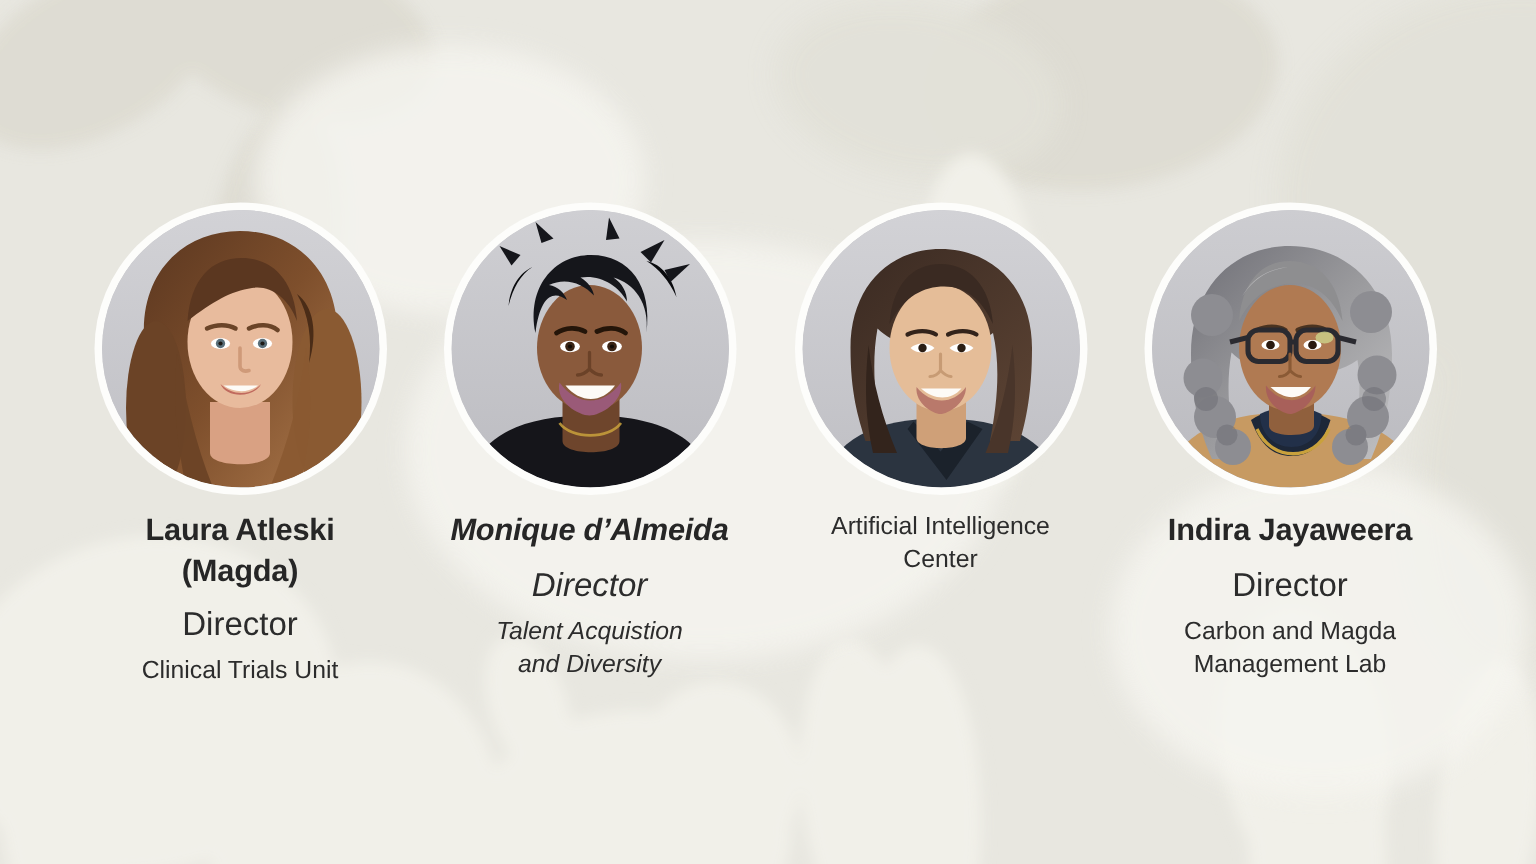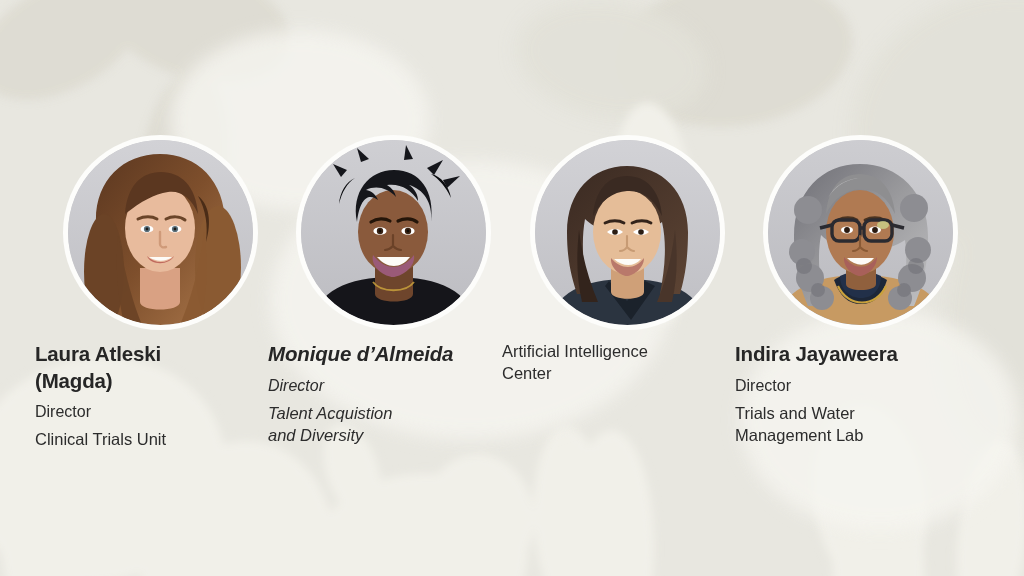--- a/index.html
+++ b/index.html
@@ -12,21 +12,21 @@
   #stage{position:absolute;inset:0;width:1024px;height:576px;}
 
   
   #bg{position:absolute;inset:0;overflow:hidden;}
   #bg svg{position:absolute;top:0;left:0;width:1024px;height:576px;display:block;}
 
   
   #people{
     position:absolute;left:0;top:0;width:1024px;height:576px;
   }
-  .person{position:absolute;top:140px;width:250px;}
+  .person{position:absolute;top:140px;width:250px;text-align:center;}
   .person.p0{left:35px;}
   .person.p1{left:268px;font-style:italic;}
   .person.p2{left:502px;}
   .person.p3{left:735px;}
 
   .avatar{
     width:185px;height:185px;border-radius:50%;
     margin:0 auto;position:relative;
     background:#c8c8cc;
     box-shadow:0 0 0 5px #fdfdfb, 0 1px 4px rgba(80,75,60,.16);
@@ -34,21 +34,21 @@
   }
   .avatar svg{display:block;width:185px;height:185px;}
 
   .meta{margin-top:16px;}
   .pname{
     font-size:20.5px;font-weight:700;color:#262626;
     line-height:1.30;letter-spacing:-0.15px;
     margin:0 0 7px 0;white-space:pre-line;
   }
   .prole{
-    font-size:16px;font-weight:400;color:#2c2c2c;
+    font-size:22px;font-weight:400;color:#2c2c2c;
     line-height:1.32;margin:0 0 7px 0;
   }
   .pdept{
     font-size:16.5px;font-weight:400;color:#2c2c2c;
     line-height:1.33;margin:0;white-space:pre-line;
   }
 </style>
 </head>
 <body>
 
@@ -364,19 +364,19 @@
             <path d="M76 117c10 13 24 13 33 0 0 12-12 19-17 19s-17-7-16-19z" fill="#a8605a"></path>
             <path d="M79 118c9 9 20 9 27 0z" fill="#fdfbf7"></path>
 
             <path d="M70 146c10 22 38 22 48 0" stroke="#c9a13c" stroke-width="2.2" fill="none"></path>
           </g>
         </svg>
       </div>
       <div class="meta">
         <div class="pname">Indira Jayaweera</div>
         <div class="prole">Director</div>
-        <div class="pdept">Trials and Water
+        <div class="pdept">Carbon and Magda
 Management Lab</div>
       </div>
     </div>
 
   </div>
 </div>
 
 </body></html>

